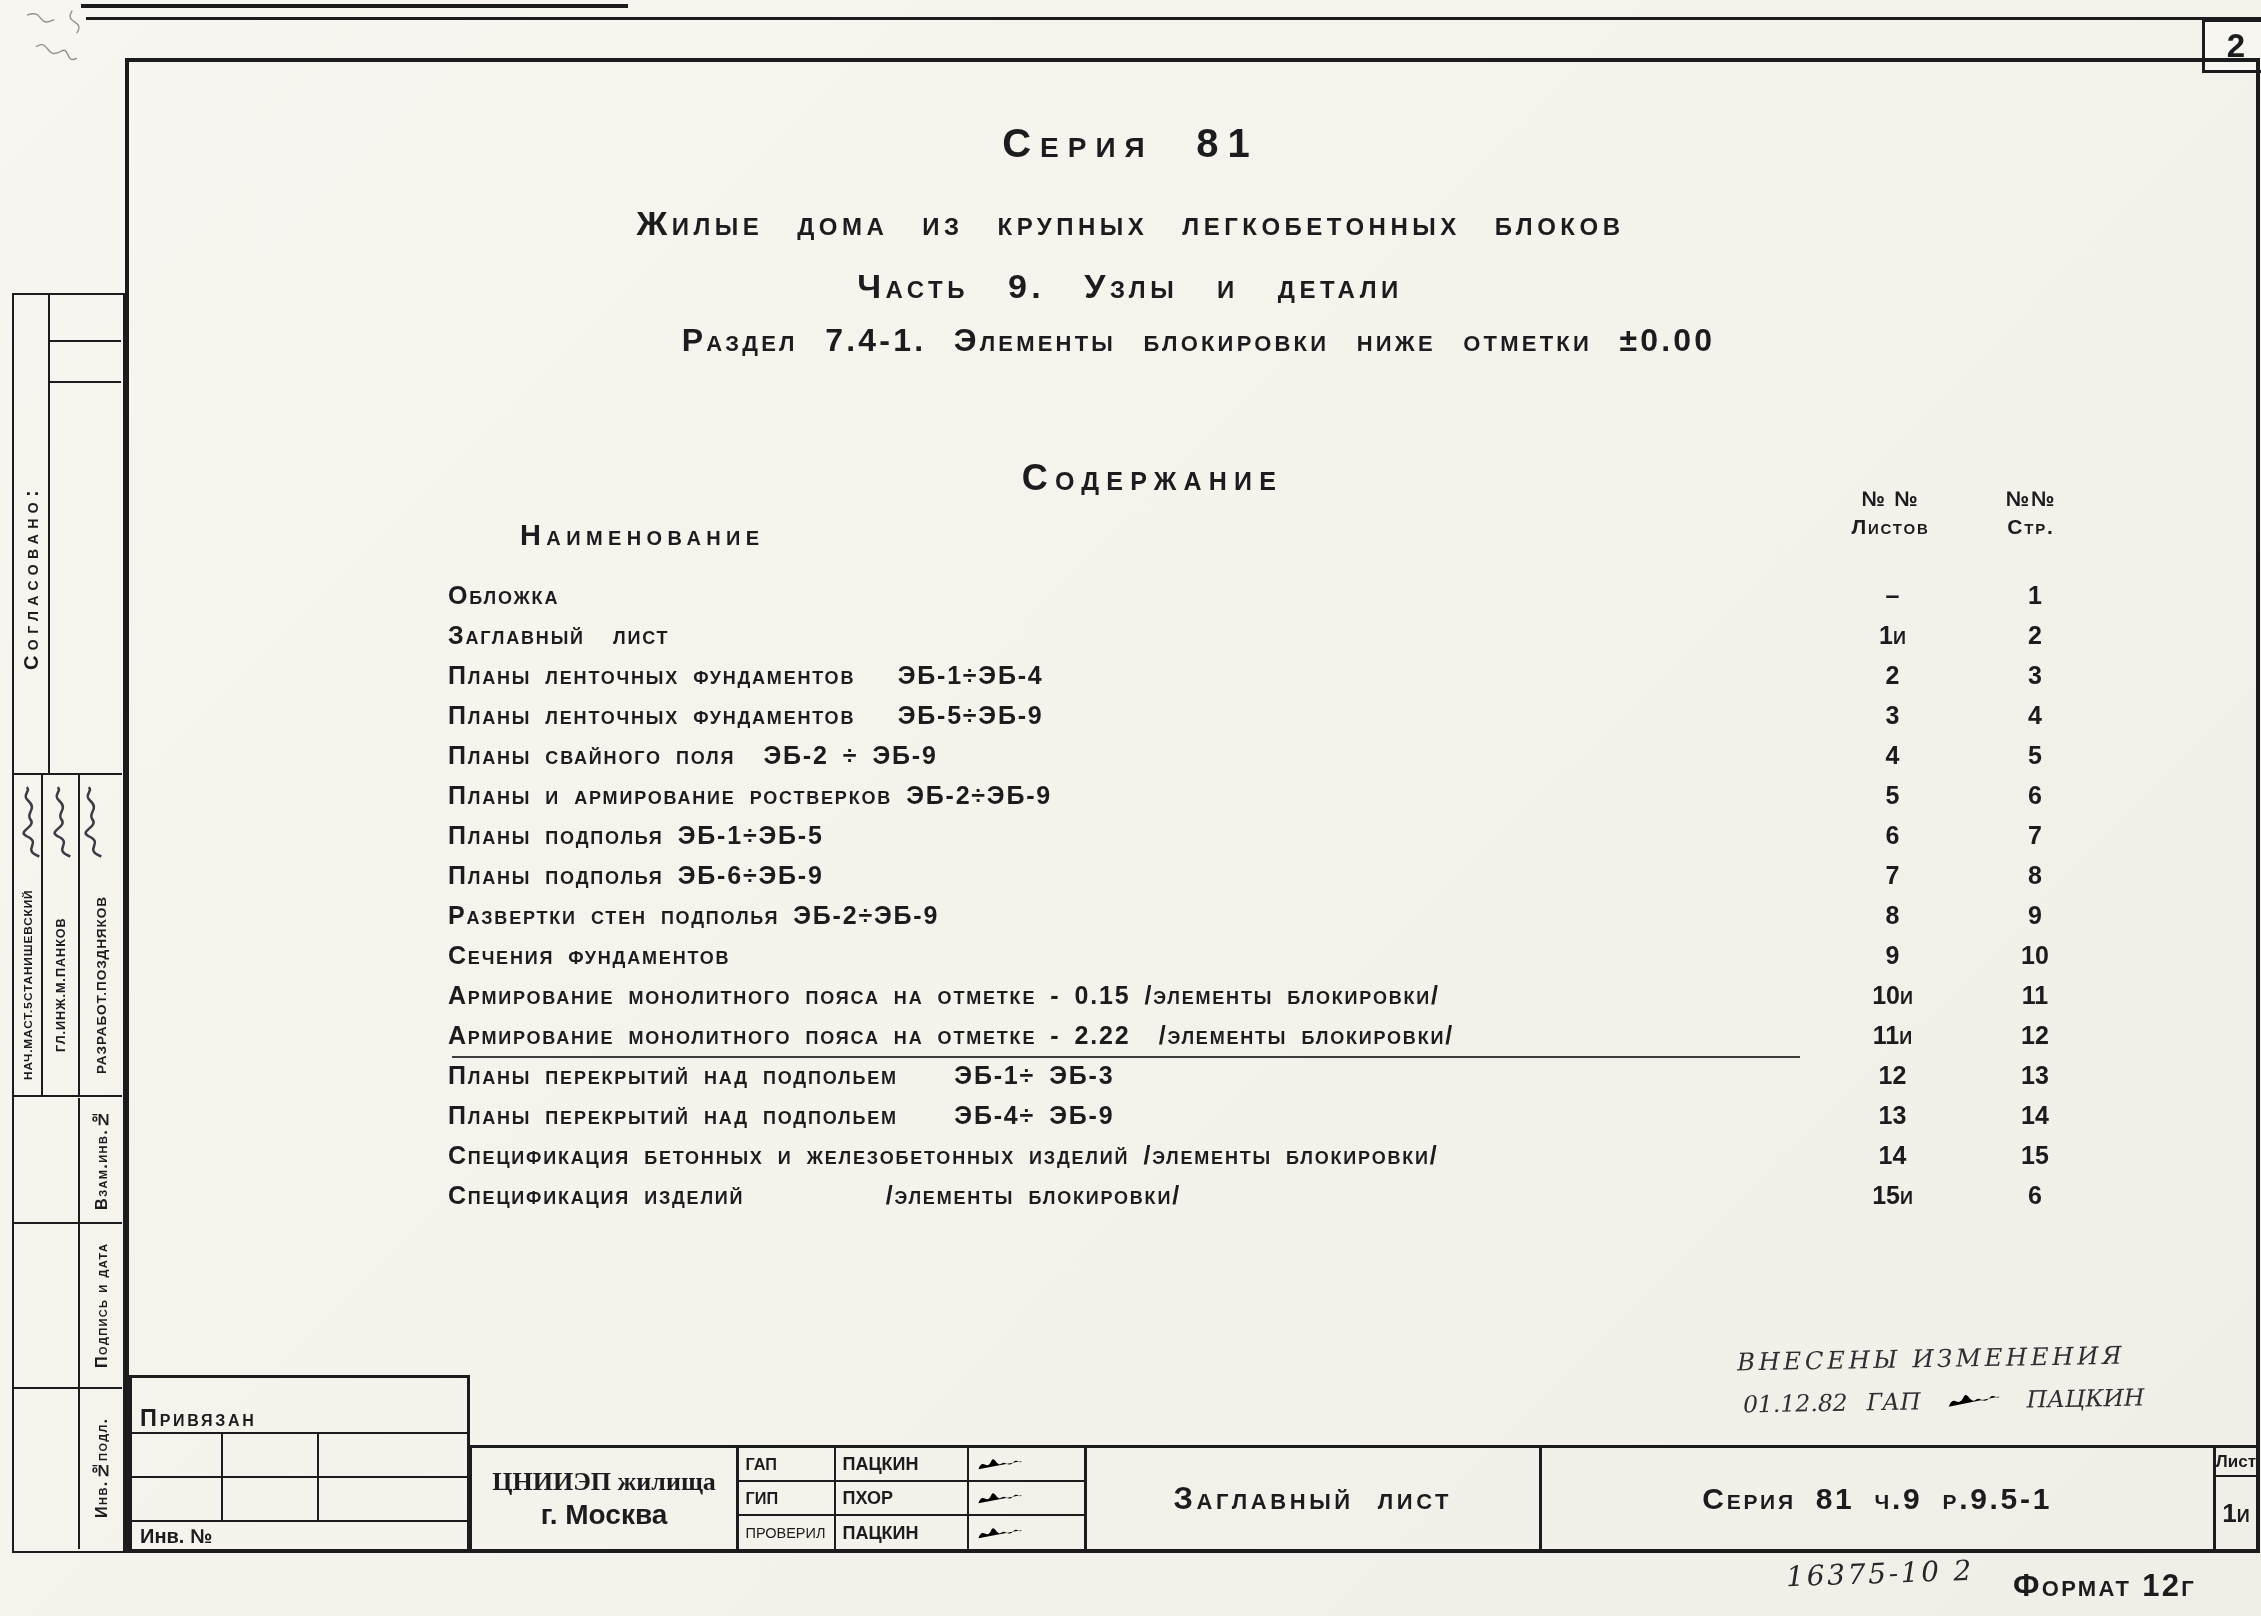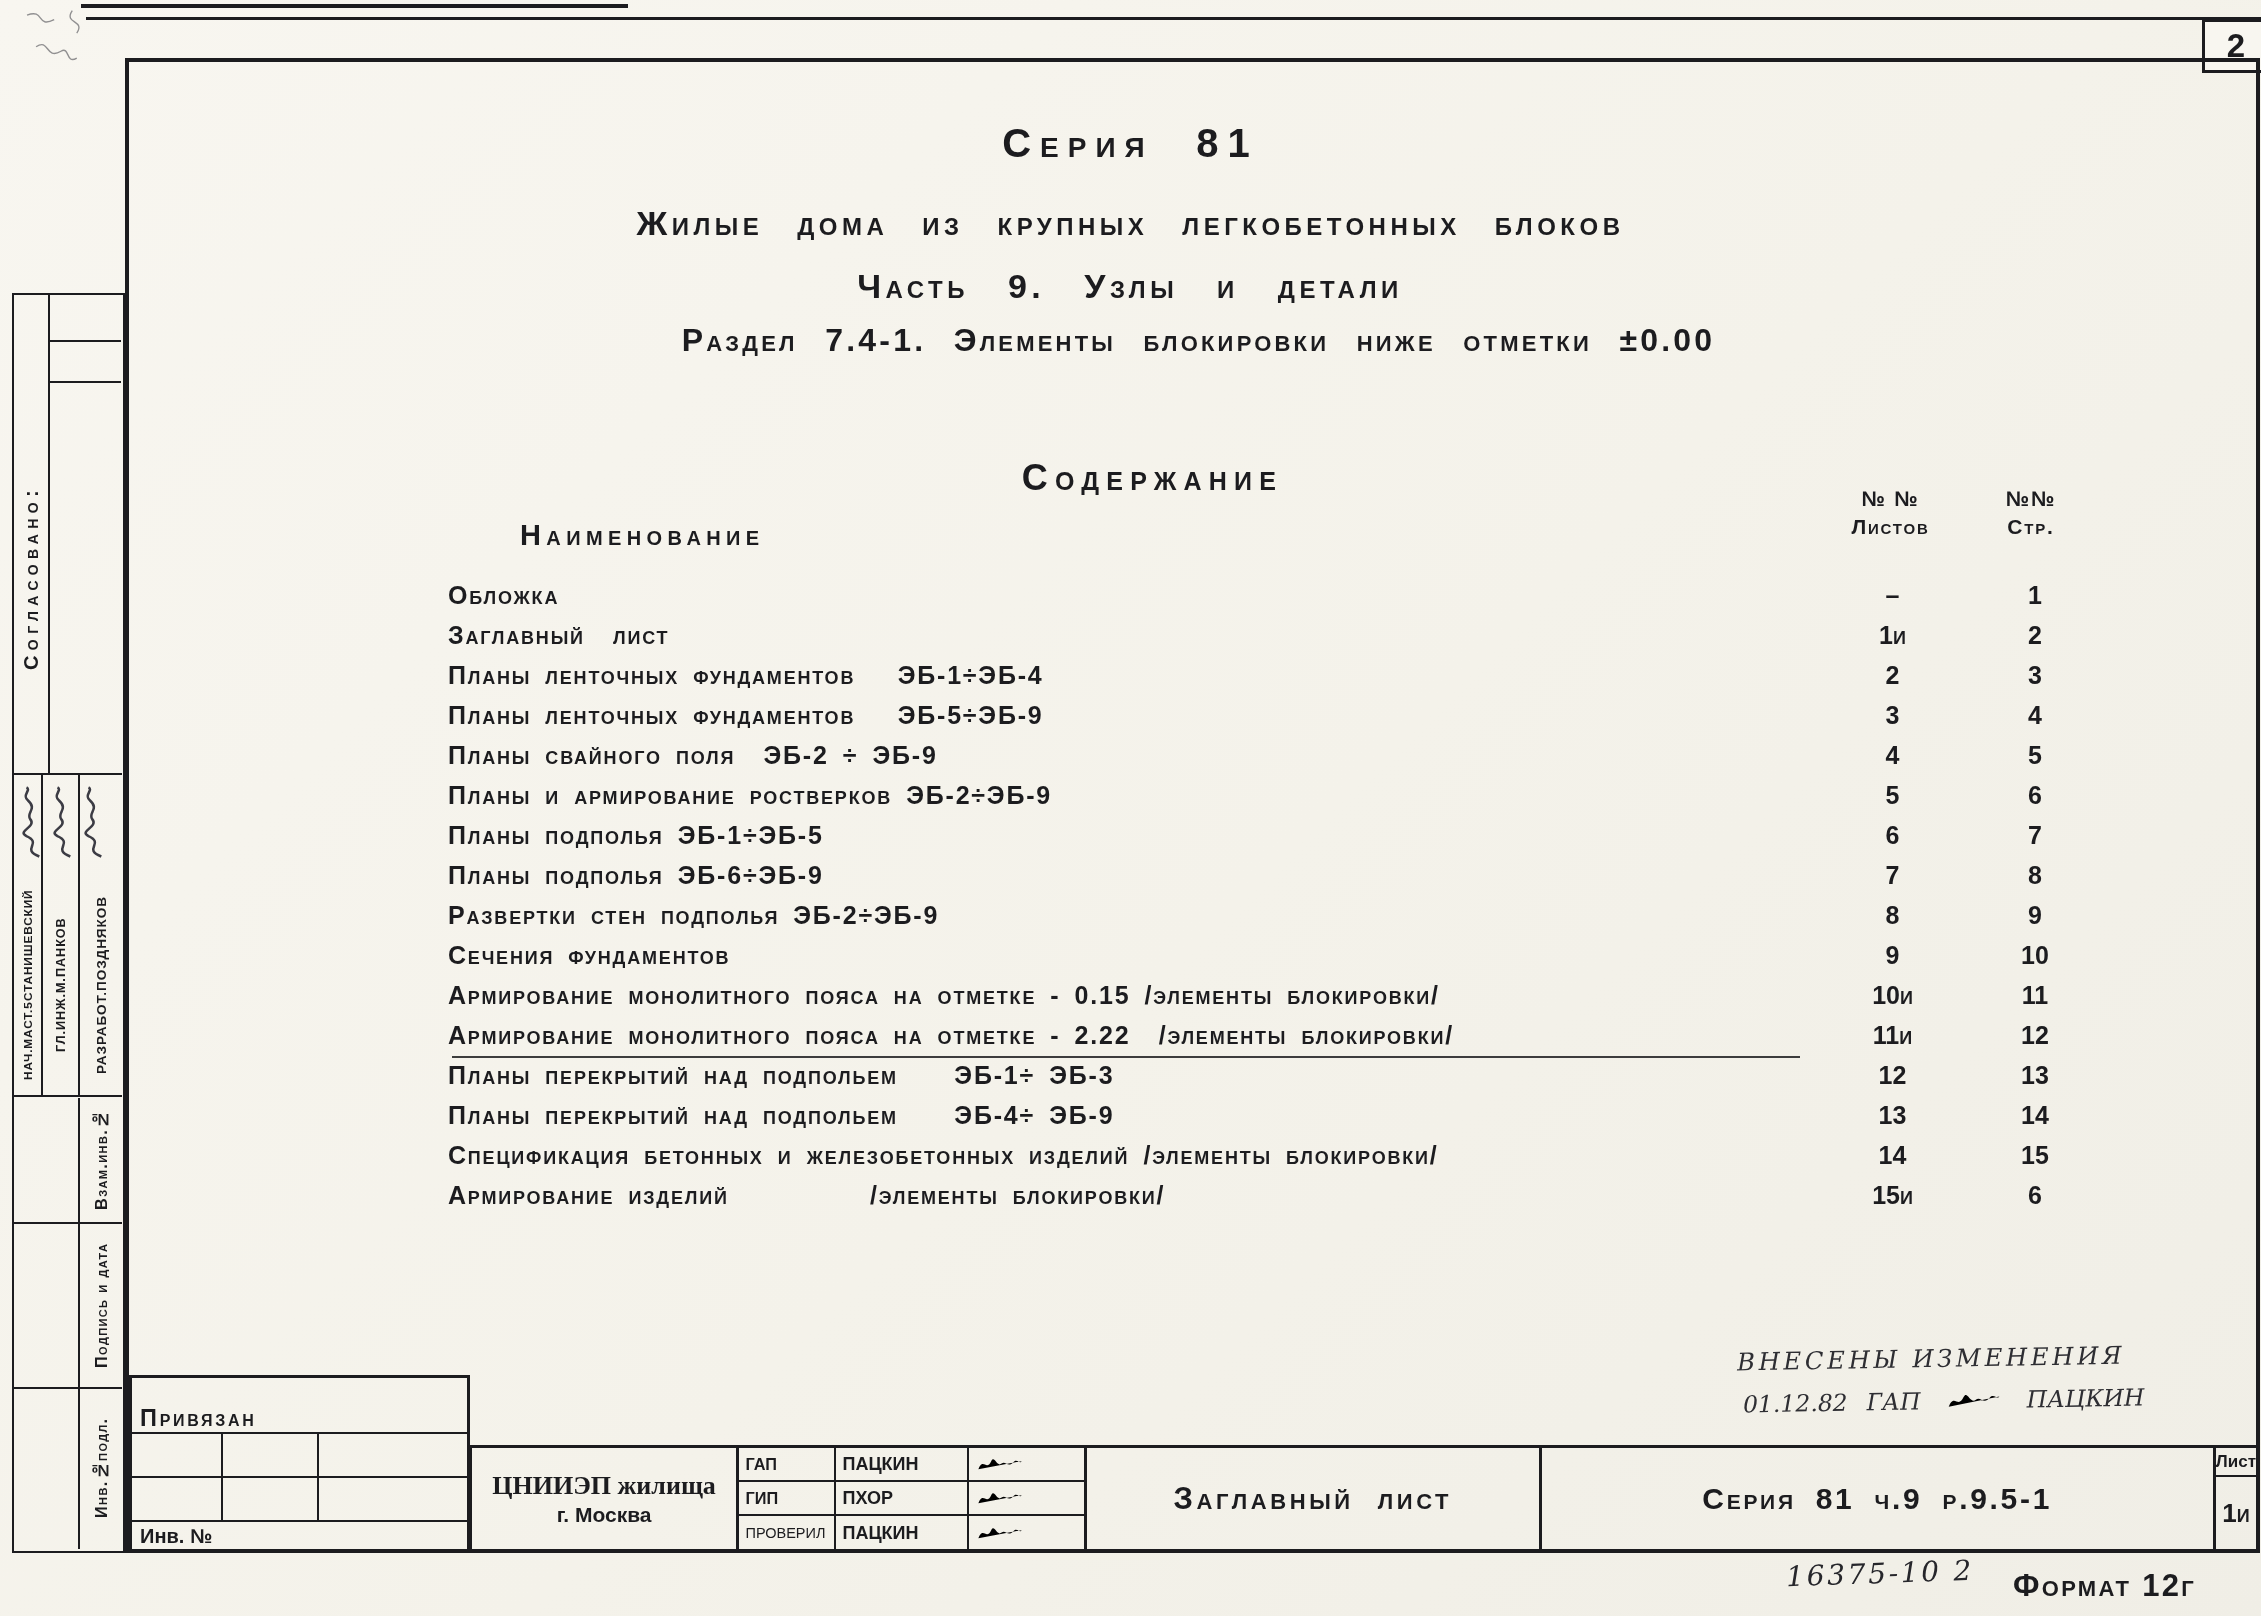--- a/index.html
+++ b/index.html
@@ -165,21 +165,21 @@
         <div class="toc-name">Планы перекрытий над подпольем    ЭБ-4÷ ЭБ-9</div>
         <div class="toc-sheet">13</div>
         <div class="toc-page">14</div>
       </div>
       <div class="toc-row">
         <div class="toc-name">Спецификация бетонных и железобетонных изделий /элементы блокировки/</div>
         <div class="toc-sheet">14</div>
         <div class="toc-page">15</div>
       </div>
       <div class="toc-row">
-        <div class="toc-name">Армирование изделий          /элементы блокировки/</div>
+        <div class="toc-name">Спецификация изделий          /элементы блокировки/</div>
         <div class="toc-sheet">15и</div>
         <div class="toc-page">6</div>
       </div>
     </div>
 
   <div class="abs ink" style="left:452px; top:1056px; width:1348px; height:1.8px; opacity:.85;"></div>
 
   <div class="abs hand" style="left:1737px; top:1344px; font-size:24.4px; letter-spacing:3.6px; transform:rotate(-1deg);">ВНЕСЕНЫ  ИЗМЕНЕНИЯ</div>
   <div class="abs hand" style="left:1743px; top:1387px; font-size:23.5px; display:flex; align-items:center; gap:19px; transform:rotate(-1deg);">
     <span>01.12.82</span>
@@ -254,21 +254,21 @@
     </div>
     <div style="flex:1; display:flex; align-items:center;">
       <div style="padding-left:8.1px; font-size:20px; font-weight:bold;">Инв. №</div>
     </div>
   </div>
 
   <div class="abs tb" style="left:469px; top:1445px; width:1790px; height:108px;">
 
     <div class="tb-cell" style="width:271px;">
       <div style="font-size:26px; font-weight:bold;font-family:Liberation Serif, serif;">ЦНИИЭП жилища</div>
-      <div style="font-size:21px; font-weight:bold; margin-top:2.7px;">г. Москва</div>
+      <div style="font-size:28px; font-weight:bold; margin-top:2.7px;">г. Москва</div>
     </div>
 
     <div class="tb-grid" style="width:353px;">
       <div class="tb-gcell" style="font-size:16.3px; font-weight:bold;">ГАП</div>
       <div class="tb-gcell" style="font-size:18px; font-weight:bold;">ПАЦКИН</div>
       <div class="tb-gcell last-col">
           <svg class="sig" style="width:50px;height:20px;" viewBox="0 0 120 50">
             <use href="#sig-squiggle"></use>
           </svg>
         </div>

